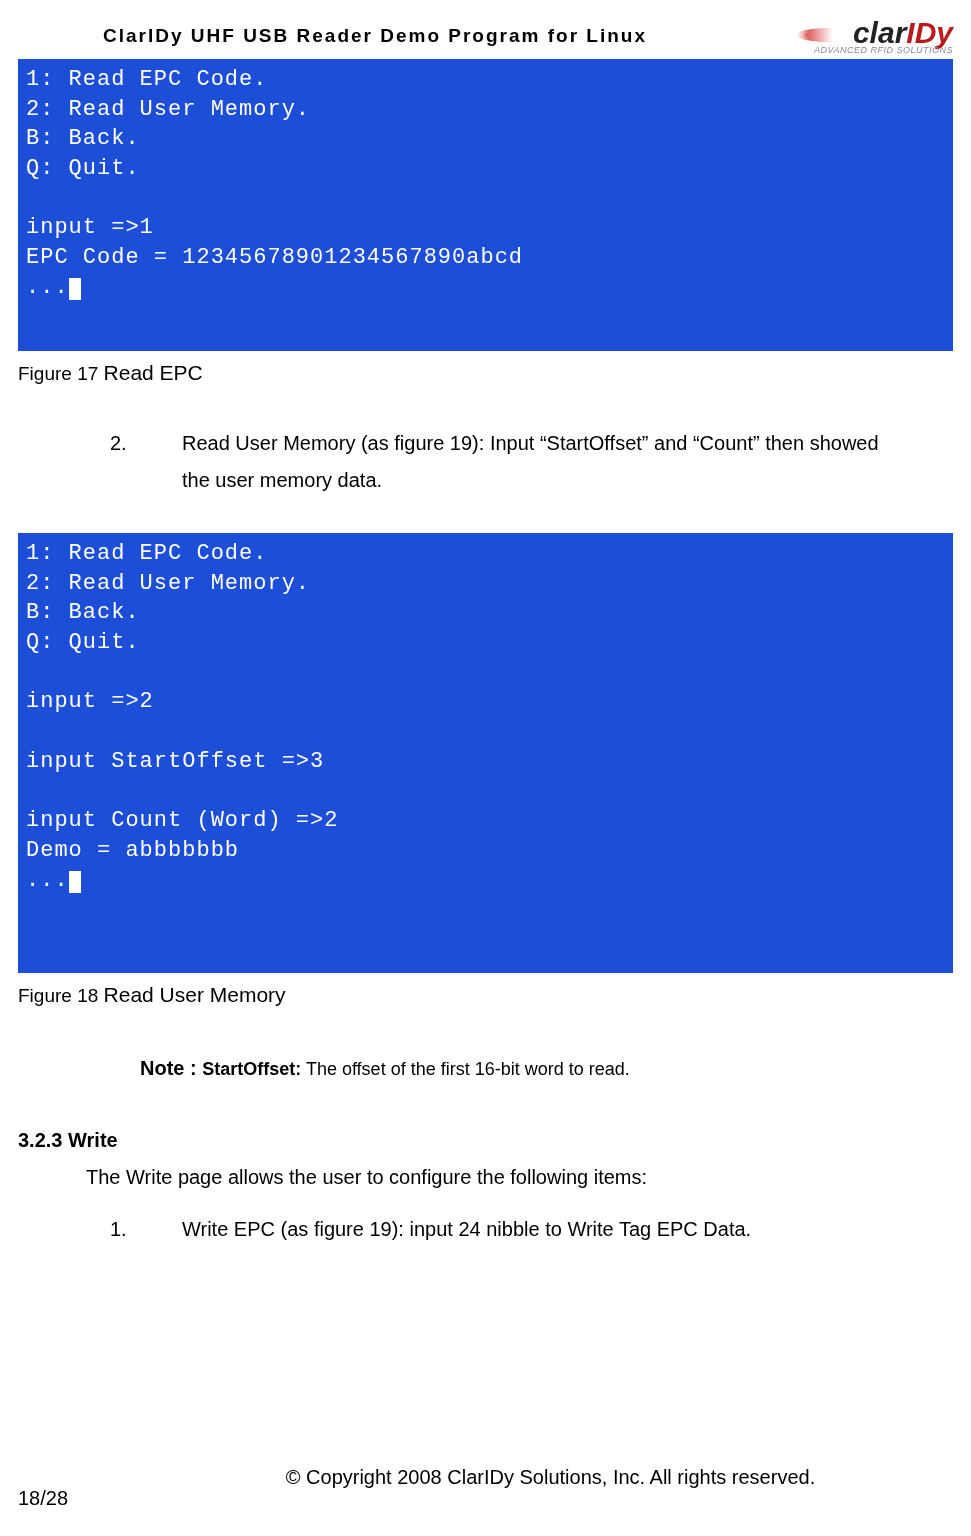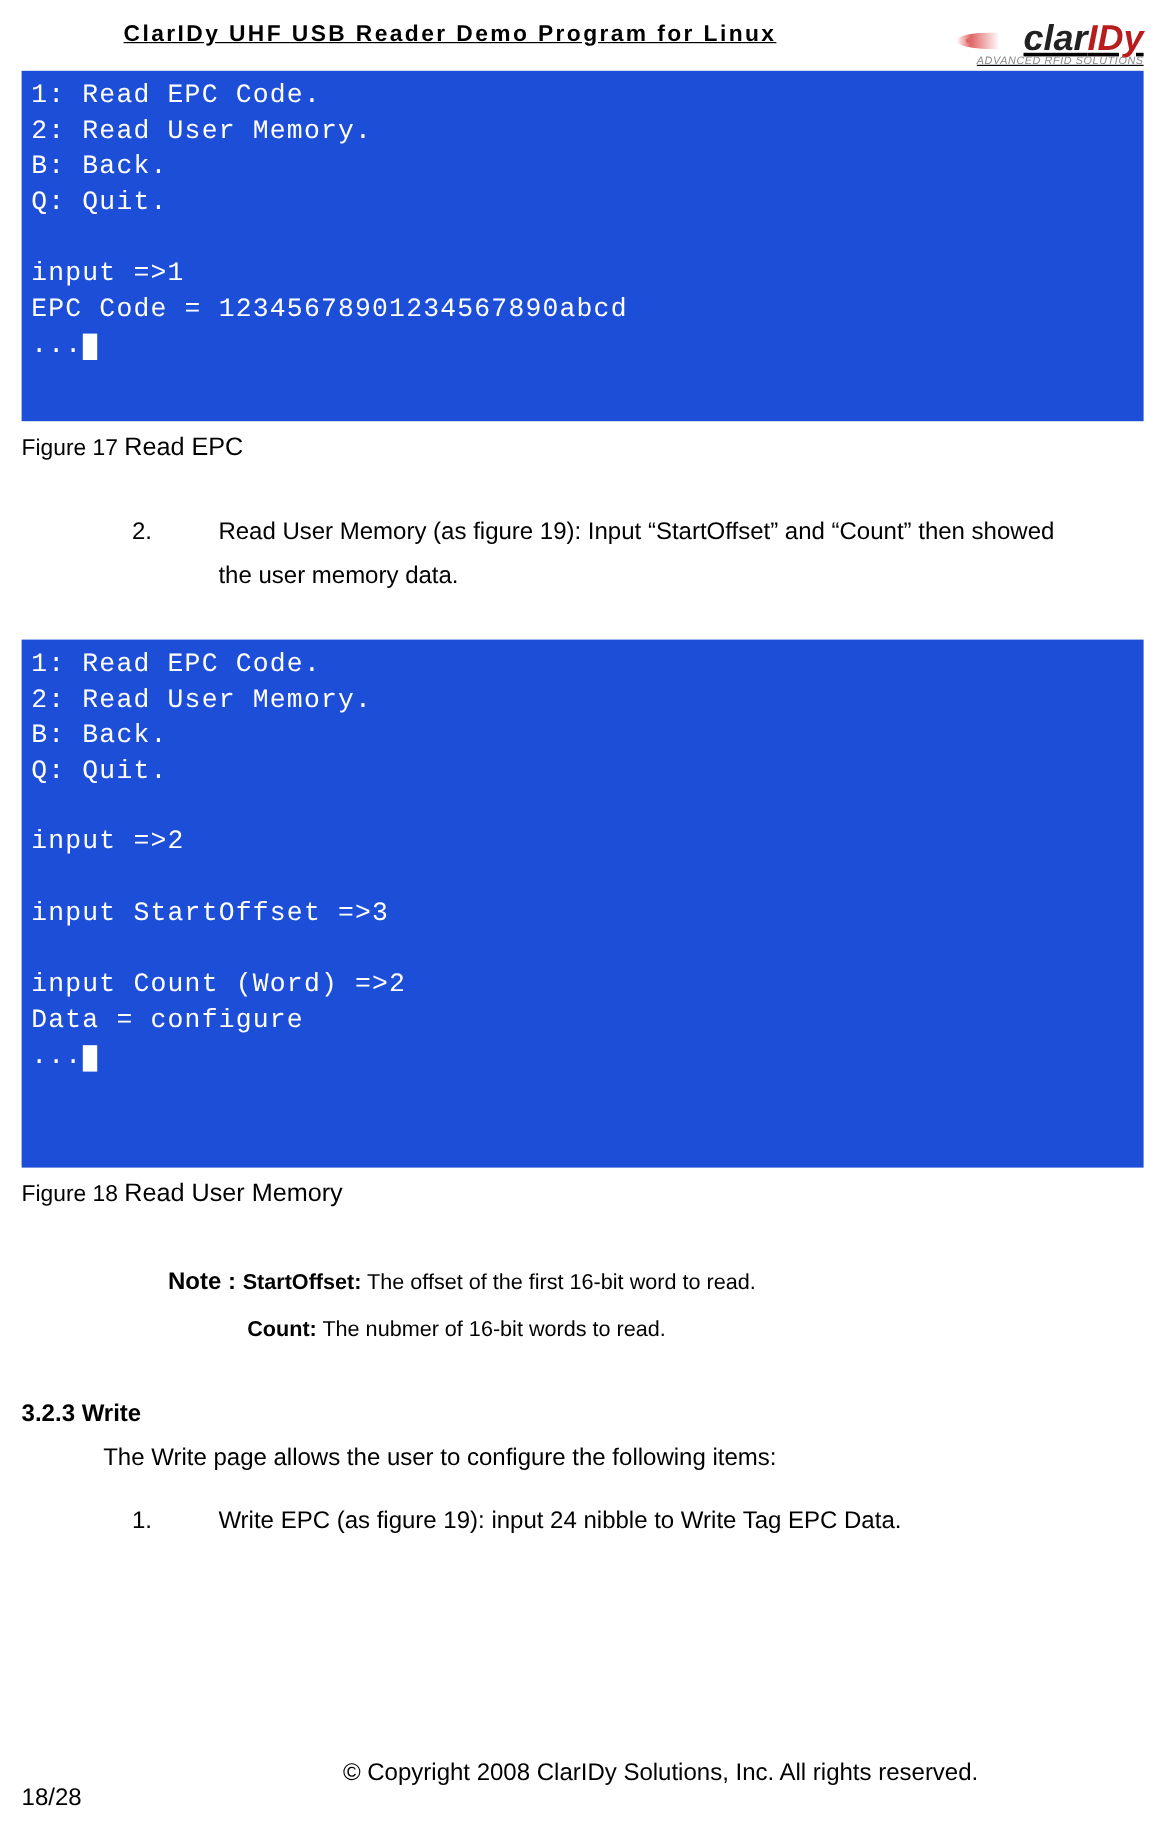--- a/index.html
+++ b/index.html
@@ -8,23 +8,22 @@
       height: 1536px;
       background: #fff;
       font-family: Arial, Helvetica, sans-serif;
       color: #000;
       position: relative;
       padding: 18px 18px 0 18px;
     }
     .header-row {
       display: flex;
       justify-content: space-between;
-      align-items: flex-start;
+      align-items: center;
       margin-bottom: 4px;
-      text-decoration: underline;
     }
     .doc-title {
       font-size: 19px;
       font-weight: bold;
       letter-spacing: 2px;
       margin-left: 85px;
       padding-bottom: 2px;
     }
     .logo {
       text-align: right;
@@ -161,33 +160,30 @@
 <div class="terminal terminal-2"><span>1: Read EPC Code.</span>
 <span>2: Read User Memory.</span>
 <span>B: Back.</span>
 <span>Q: Quit.</span>
 <span></span>
 <span>input =&gt;2</span>
 <span></span>
 <span>input StartOffset =&gt;3</span>
 <span></span>
 <span>input Count (Word) =&gt;2</span>
-<span>Data = configure</span>
+<span>Demo = abbbbbbb</span>
 <span>...</span><span class="cursor"></span></div>
 
 <div class="fig-caption">
   <span class="fig-label">Figure 18 </span><span>Read User Memory</span>
 </div>
 
 <div class="note-block">
   <div>
     <span class="note-label">Note : </span><span class="note-sub">StartOffset:</span><span> The offset of the first 16-bit word to read.</span>
-  </div>
-  <div class="note-line2">
-    <span class="note-sub">Count:</span><span> The nubmer of 16-bit words to read.</span>
   </div>
 </div>
 
 <div class="section-head">3.2.3 Write</div>
 <div class="section-intro">The Write page allows the user to configure the following items:</div>
 <div class="body-para">
   <span class="list-num">1.</span><span>Write EPC (as figure 19): input 24 nibble to Write Tag EPC Data.</span>
 </div>
 
 <div class="footer">

